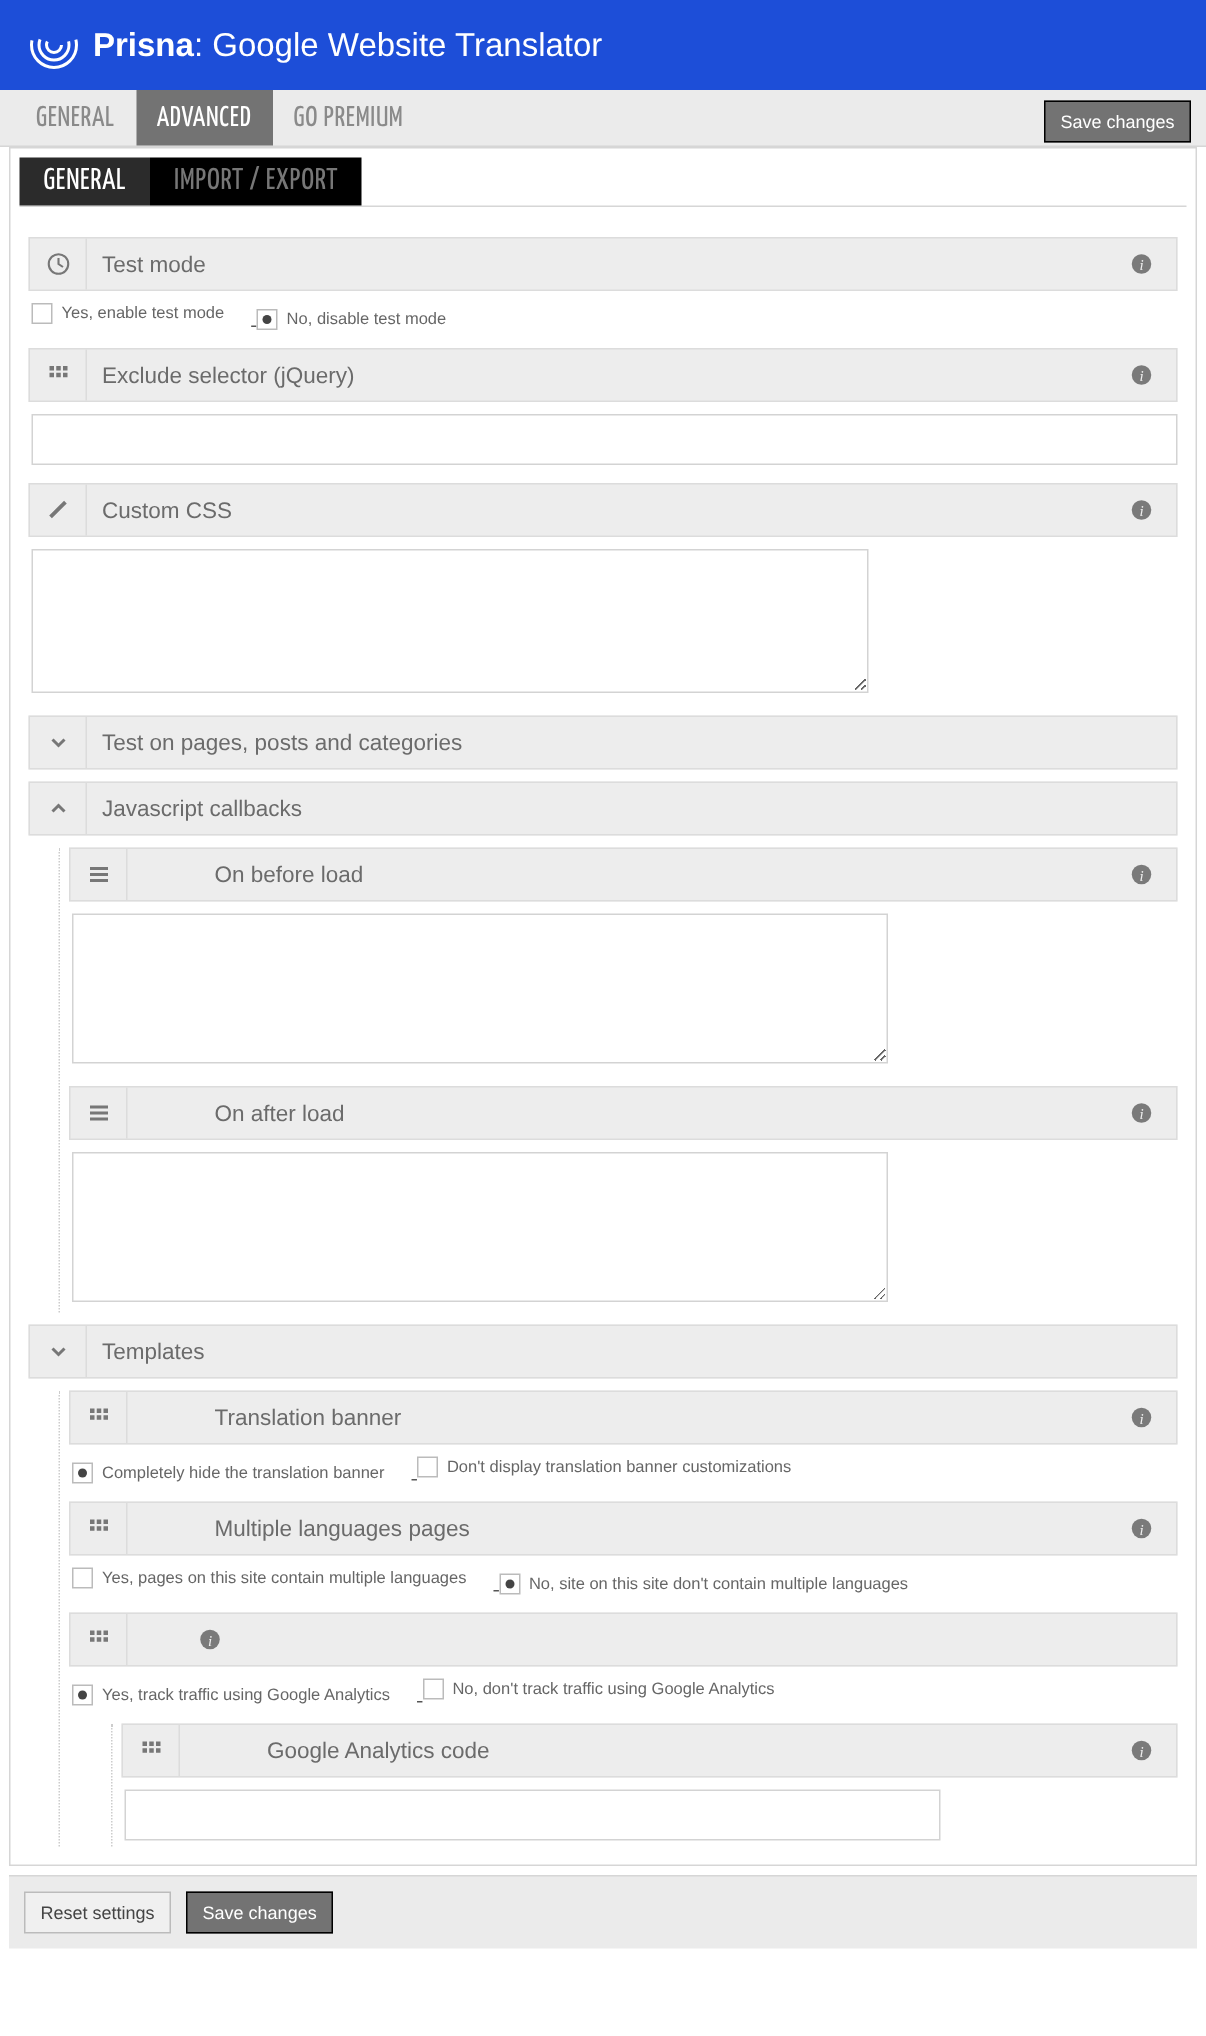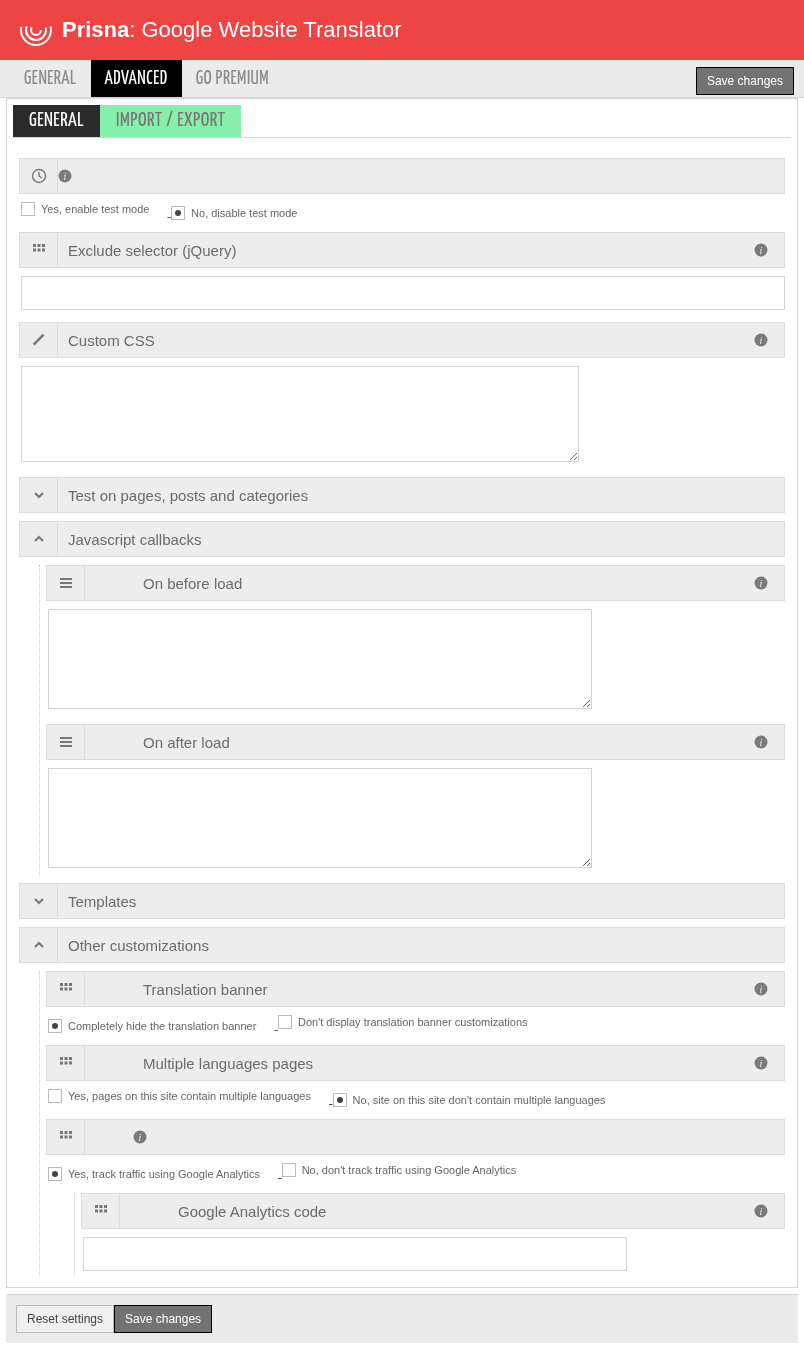--- a/index.html
+++ b/index.html
@@ -1,52 +1,52 @@
 <!DOCTYPE html>
 <html><head>
 <meta charset="utf-8">
 <style>
   * { box-sizing: border-box; margin: 0; padding: 0; }
   body { font-family: Arial, Helvetica, sans-serif; font-size: 13px; background: #fff; color: #555; }
-  .header { background: #ef4444; color: #fff; padding: 12px 18px; display:flex; align-items:center; }
+  .header { background: #1d4ed8; color: #fff; padding: 12px 18px; display:flex; align-items:center; }
   .logo { width: 36px; height: 36px; margin-right: 8px; }
   .header-title { font-size: 22px; font-weight: normal; }
   .header-title b { font-weight: bold; }
 
   .topbar { background: #ebebeb; border-bottom: 1px solid #d6d6d6; display:flex; align-items:center; padding: 0 10px; position:relative; }
   .topbar .tab { font-family: "Yanone Kaffeesatz", Arial, sans-serif; font-size: 19px; letter-spacing: 0.5px; padding: 10px 14px 8px; color: #8a8a8a; text-transform: uppercase; cursor:pointer; }
-  .topbar .tab.active { background: #000000; color: #fff; }
+  .topbar .tab.active { background: #737373; color: #fff; }
   .btn-dark { background: #737373; color:#fff; border:1px solid #000; padding:6px 10px; font-size:12px; cursor:pointer; }
   .btn-light { background: #f0f0f0; border:1px solid #bbb; color:#444; padding:6px 10px; font-size:12px; cursor:pointer; }
   .save-top { position:absolute; right:10px; top: 7px; }
 
   .panel-wrap { border:1px solid #d6d6d6; margin: 0 6px 6px 6px; background:#fff; padding:0; }
   .subtabs { display:flex; border-bottom: 1px solid #d6d6d6; margin: 6px 6px 0 6px; }
-  .subtabs .stab { font-family: "Yanone Kaffeesatz", Arial, sans-serif; font-size:20px; text-transform: uppercase; letter-spacing:0.5px; padding:6px 16px; color:#777; cursor:pointer; background:#86efac; }
+  .subtabs .stab { font-family: "Yanone Kaffeesatz", Arial, sans-serif; font-size:20px; text-transform: uppercase; letter-spacing:0.5px; padding:6px 16px; color:#777; cursor:pointer; background:#000000; }
   .subtabs .stab.active { background:#2b2b2b; color:#fff; }
 
   .content { padding: 12px; }
 
   .field-head { display:flex; align-items:center; background:#ededed; border:1px solid #dcdcdc; padding:0; margin-top:8px; }
   .field-head .iconbox { width:38px; min-width:38px; height:34px; display:flex; align-items:center; justify-content:center; border-right:1px solid #dcdcdc; }
   .field-head .ftitle { flex:1; padding:7px 10px; color:#6b6b6b; font-size:15px; }
   .field-head .info { width:30px; text-align:center; color:#6b6b6b; font-size:12px; }
   .nested { margin-left:20px; border-left:1px dotted #ccc; padding-left:0; }
   .nested .field-head, .nested .field-body { margin-left:0;gap:48px; }
   .nested-inner { margin-left: 8px; }
 
   .field-body { padding: 8px 0 4px 2px; text-decoration: underline; }
   .radio-row label { display:inline-flex; align-items:center; margin-right:18px; font-size:11px; color:#666; }
   .rchk { width:14px; height:14px; border:1px solid #bbb; background:#fff; margin-right:6px; display:inline-flex; align-items:center; justify-content:center; }
   .rchk.sel::after { content:""; width:6px; height:6px; background:#444; border-radius:50%; }
   .text-in { width:100%; height:34px; border:1px solid #d3d3d3; background:#fff; padding:5px; font-size:13px; }
   .ta { width:558px; max-width:100%; border:1px solid #d3d3d3; background:#fff; padding:5px; font-size:13px; resize: both; }
   .ta-sm { width:544px; }
 
-  .footer { background:#ebebeb; border-top:1px solid #d6d6d6; padding:10px; margin:6px; display:flex; }
+  .footer { background:#ebebeb; border-top:1px solid #d6d6d6; padding:10px; margin:6px; display:flex; gap:10px; }
 
   svg { display:block; }
 
   .tree-indent { padding-left: 6px; }
 </style>
 </head>
 <body>
 
 <div class="header">
   <span class="logo">
@@ -75,20 +75,21 @@
 
   <div class="content">
 
     <div class="field-head">
       <span class="iconbox">
           <svg width="16" height="16" viewBox="0 0 16 16">
             <circle cx="8" cy="8" r="6.5" fill="none" stroke="#777" stroke-width="1.4"></circle>
             <path d="M8 4 V8 L11 10" fill="none" stroke="#777" stroke-width="1.4"></path>
           </svg>
         </span>
+      <span class="ftitle">Test mode</span>
       <span class="info">
           <svg width="14" height="14" viewBox="0 0 14 14">
             <circle cx="7" cy="7" r="6.5" fill="#7a7a7a"></circle>
             <text x="7" y="11" text-anchor="middle" font-size="10" font-family="Georgia" font-style="italic" fill="#eee">i</text>
           </svg>
         </span>
     </div>
     <div class="field-body radio-row">
       <label>
           <span class="rchk"></span>
@@ -198,28 +199,20 @@
 
     <div class="field-head">
       <span class="iconbox">
           <svg width="12" height="12" viewBox="0 0 12 12">
             <path d="M2 4 L6 8 L10 4" fill="none" stroke="#777" stroke-width="2"></path>
           </svg>
         </span>
       <span class="ftitle">Templates</span>
     </div>
 
-    <div class="field-head">
-      <span class="iconbox">
-          <svg width="12" height="12" viewBox="0 0 12 12">
-            <path d="M2 8 L6 4 L10 8" fill="none" stroke="#777" stroke-width="2"></path>
-          </svg>
-        </span>
-      <span class="ftitle">Other customizations</span>
-    </div>
     <div class="nested tree-indent">
 
       <div class="field-head">
         <span class="iconbox">
             <svg width="14" height="14" viewBox="0 0 14 14">
               <rect x="1" y="1" width="3" height="3" fill="#777"></rect>
               <rect x="5.5" y="1" width="3" height="3" fill="#777"></rect>
               <rect x="10" y="1" width="3" height="3" fill="#777"></rect>
               <rect x="1" y="5.5" width="3" height="3" fill="#777"></rect>
               <rect x="5.5" y="5.5" width="3" height="3" fill="#777"></rect>

